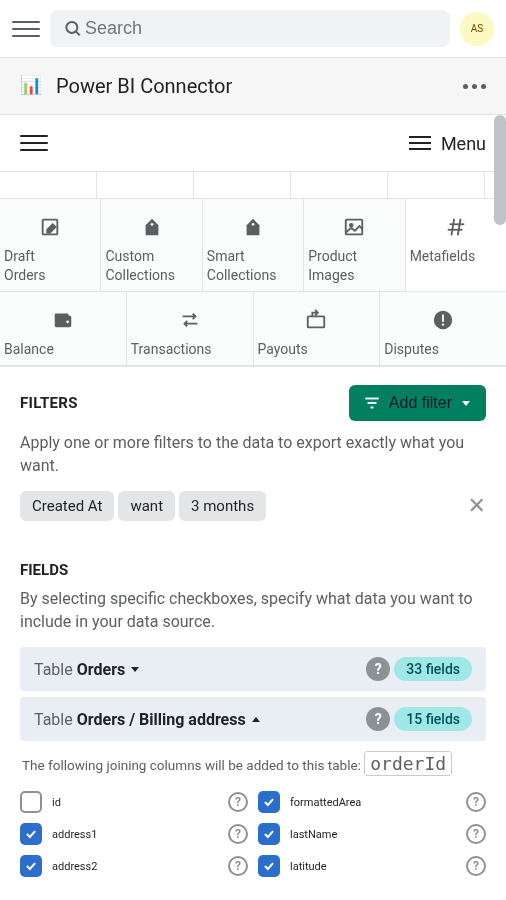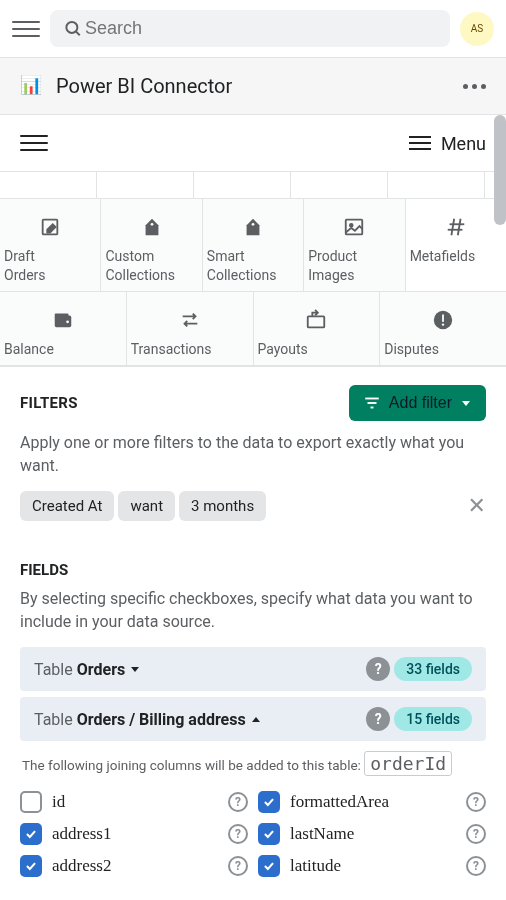--- a/index.html
+++ b/index.html
@@ -45,21 +45,21 @@
 .help-circle { width: 24px; height: 24px; border-radius: 50%; background: #8c9196; color: #fff; display: inline-flex; align-items: center; justify-content: center; font-size: 14px; font-weight: 700; }
 .badge { background: #a0e8e6; color: #00505a; border-radius: 14px; padding: 4px 12px; font-size: 14px; font-weight: 500; }
 .joinnote { font-size: 13.5px; color: #5c5f62; padding: 6px 2px 12px; }
 .joinnote code { border: 1px solid #c9cccf; padding: 1px 5px; border-radius: 3px; font-family: monospace; font-size: 18px; }
 .fieldgrid { display: grid; grid-template-columns: 1fr 1fr; gap: 0 10px; padding-bottom: 20px; }
 .fieldrow { display: flex; align-items: center; gap: 10px; padding: 5px 0; }
 .cbox { width: 22px; height: 22px; border-radius: 5px; display: inline-flex; align-items: center; justify-content: center; flex-shrink: 0; }
 .cbox.checked { background: #2c6ecb; }
 .cbox.unchecked { border: 2px solid #8c9196; background: #fff; }
 .cbox svg { stroke: #fff; }
-.fieldrow .fname { font-size: 17px; flex: 1; font-family: Liberation Serif, serif; }
+.fieldrow .fname { font-size: 11px; flex: 1; }
 .fieldrow .qmark { width: 20px; height: 20px; border-radius: 50%; border: 2px solid #8c9196; color: #8c9196; display: inline-flex; align-items: center; justify-content: center; font-size: 12px; font-weight: 700; }
 .scrollbar-stub { position: absolute; right: 0; top: 0; width: 12px; height: 110px; background: #bfc3c7; border-radius: 6px; }
 svg { display: block; }
 </style>
 </head>
 <body>
 
 <div class="topbar">
   <div class="hamburger">
     <span></span>

